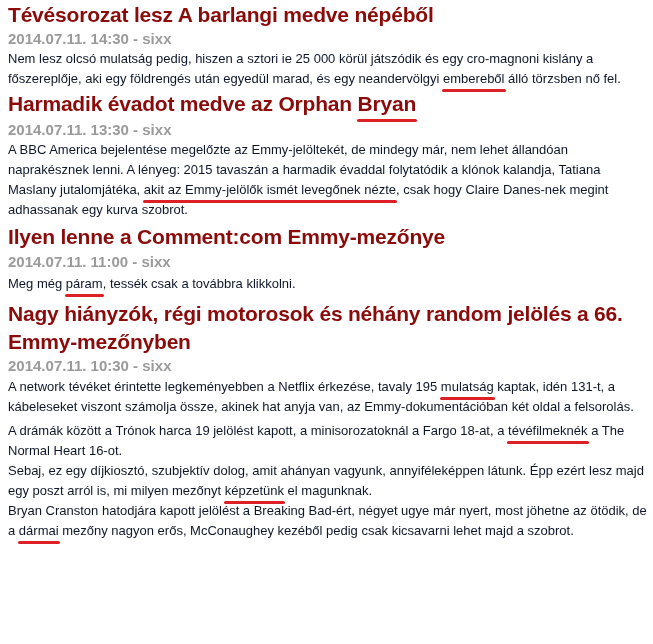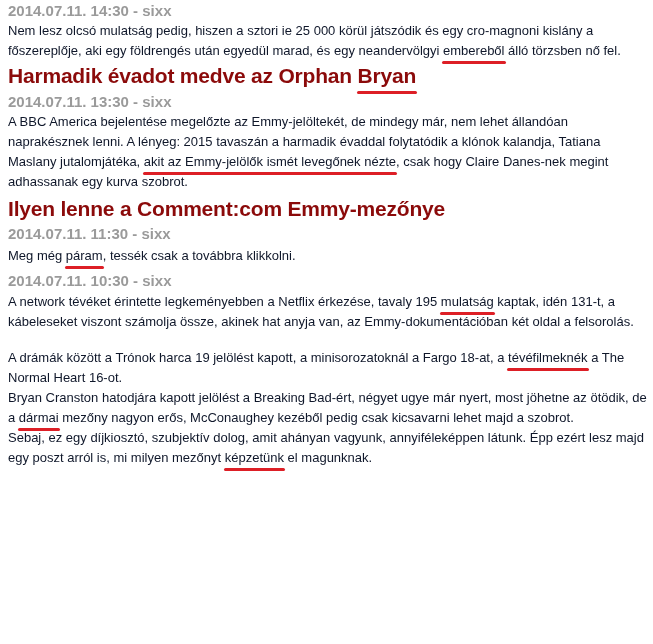--- a/index.html
+++ b/index.html
@@ -28,41 +28,47 @@
   .p1 { margin-top: 2px; }
   .p3 { margin-top: 4px; }
   .p4 { margin-top: 6px; }
 </style>
 </head>
 <body>
 
 <div class="wrap">
 
   <div class="post">
+    <h2 class="post-title" style="padding-top:2px;">
+      <a>Tévésorozat lesz A barlangi medve népéből</a>
+    </h2>
     <div class="meta">2014.07.11. 14:30 - sixx</div>
     <p class="body-text"><span>Nem lesz olcsó mulatság pedig, hiszen a sztori ie 25 000 körül játszódik és egy cro-magnoni kislány a főszereplője, aki egy földrengés után egyedül marad, és egy neandervölgyi </span><span class="mark">embereből</span><span> álló törzsben nő fel.</span></p>
   </div>
 
   <div class="post p1">
     <h2 class="post-title">
       <a><span>Harmadik évadot medve az Orphan </span><span class="mark title-mark">Bryan</span></a>
     </h2>
     <div class="meta" style="margin-top:4px;">2014.07.11. 13:30 - sixx</div>
     <p class="body-text"><span>A BBC America bejelentése megelőzte az Emmy-jelöltekét, de mindegy már, nem lehet állandóan naprakésznek lenni. A lényeg: 2015 tavaszán a harmadik évaddal folytatódik a klónok kalandja, Tatiana Maslany jutalomjátéka, </span><span class="mark">akit az Emmy-jelölők ismét levegőnek nézte</span><span>, csak hogy Claire Danes-nek megint adhassanak egy kurva szobrot.</span></p>
   </div>
 
   <div class="post p3">
     <h2 class="post-title">
       <a>Ilyen lenne a Comment:com Emmy-mezőnye</a>
     </h2>
-    <div class="meta" style="margin-top:3px;">2014.07.11. 11:30 - sixx</div>
+    <div class="meta" style="margin-top:3px;">2014.07.11. 11:00 - sixx</div>
     <p class="body-text" style="margin-top:3px;"><span>Meg még </span><span class="mark">páram</span><span>, tessék csak a továbbra klikkolni.</span></p>
   </div>
 
   <div class="post p4">
+    <h2 class="post-title" style="line-height:28px;">
+      <a>Nagy hiányzók, régi motorosok és néhány random jelölés a 66. Emmy-mezőnyben</a>
+    </h2>
     <div class="meta" style="margin-top:1px;">2014.07.11. 10:30 - sixx</div>
     <p class="body-text" style="margin-top:2px;"><span>A network tévéket érintette legkeményebben a Netflix érkezése, tavaly 195 </span><span class="mark">mulatság</span><span> kaptak, idén 131-t, a kábeleseket viszont számolja össze, akinek hat anyja van, az Emmy-dokumentációban két oldal a felsorolás.</span></p>
-    <p class="body-text" style="margin-top:16px;"><span>A drámák között a Trónok harca 19 jelölést kapott, a minisorozatoknál a Fargo 18-at, a </span><span class="mark">tévéfilmeknék</span><span> a The Normal Heart 16-ot.</span></p>
+    <p class="body-text" style="margin-top:4px;"><span>A drámák között a Trónok harca 19 jelölést kapott, a minisorozatoknál a Fargo 18-at, a </span><span class="mark">tévéfilmeknék</span><span> a The Normal Heart 16-ot.</span></p>
+    <p class="body-text"><span>Sebaj, ez egy díjkiosztó, szubjektív dolog, amit ahányan vagyunk, annyiféleképpen látunk. Épp ezért lesz majd egy poszt arról is, mi milyen mezőnyt </span><span class="mark">képzetünk</span><span> el magunknak.</span></p>
     <p class="body-text"><span>Bryan Cranston hatodjára kapott jelölést a Breaking Bad-ért, négyet ugye már nyert, most jöhetne az ötödik, de a </span><span class="mark">dármai</span><span> mezőny nagyon erős, McConaughey kezéből pedig csak kicsavarni lehet majd a szobrot.</span></p>
-    <p class="body-text"><span>Sebaj, ez egy díjkiosztó, szubjektív dolog, amit ahányan vagyunk, annyiféleképpen látunk. Épp ezért lesz majd egy poszt arról is, mi milyen mezőnyt </span><span class="mark">képzetünk</span><span> el magunknak.</span></p>
   </div>
 
 </div>
 
 </body></html>

